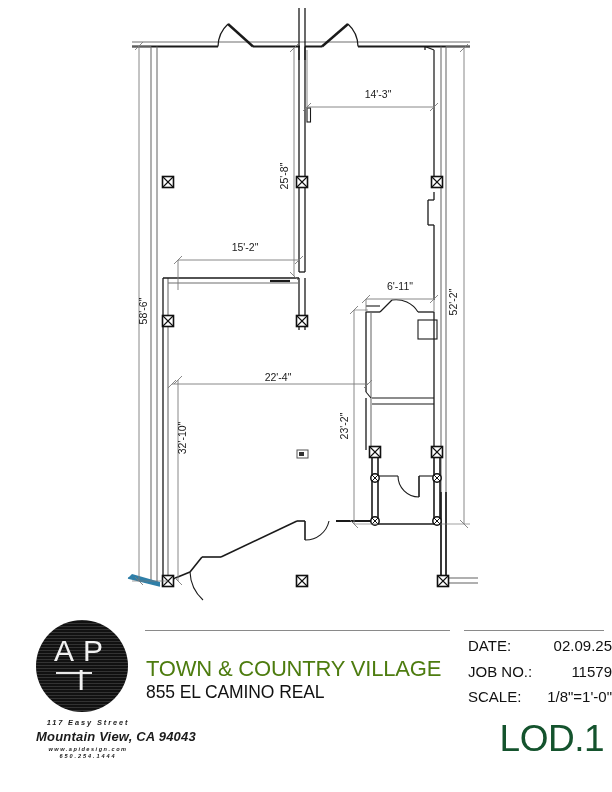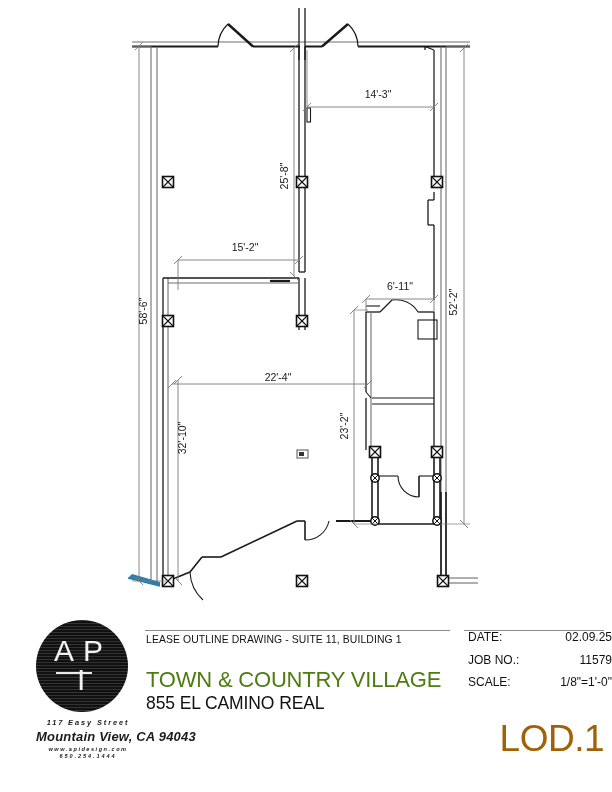--- a/index.html
+++ b/index.html
@@ -131,40 +131,40 @@
     letter-spacing: -0.1px;
     white-space: nowrap;
     line-height: 1.18;
   }
   #project-addr1 { }
 
   
   #tb-right {
     position: absolute;
     left: 468px;
-    top: 22px;
+    top: 29px;
     width: 144px;
-    font-size: 12px;
+    font-size: 15px;
     color: #111;
   }
   .meta-row {
     display: flex;
     justify-content: space-between;
     margin-bottom: 8.5px;
     white-space: nowrap;
   }
   .meta-label { }
   .meta-value { }
 
   #sheet-number {
     position: absolute;
     right: 8px;
     top: 110px;
     font-size: 37px;
-    color: #a16207;
+    color: #14532d;
     letter-spacing: -0.5px;
   }
 </style>
 </head>
 <body>
 
 <div id="sheet">
 
   <div id="plan-area">
     <svg id="plan-svg" width="612" height="610" viewBox="0 0 612 610">
@@ -403,21 +403,20 @@
       </div>
       <div id="logo-address">
         <div class="addr1">117 Easy Street</div>
         <div class="addr2">Mountain View, CA 94043</div>
         <div class="addr3">www.apidesign.com</div>
         <div class="addr4">650.254.1444</div>
       </div>
     </div>
 
     <div id="tb-center">
-      <div id="lod-subtitle">LEASE OUTLINE DRAWING - SUITE 11, BUILDING 1</div>
       <div id="project-name">TOWN &amp; COUNTRY VILLAGE</div>
       <div id="project-addr1">855 EL CAMINO REAL</div>
     </div>
 
     <div id="tb-right">
       <div class="meta-row">
         <span class="meta-label">DATE:</span>
         <span class="meta-value">02.09.25</span>
       </div>
       <div class="meta-row">

